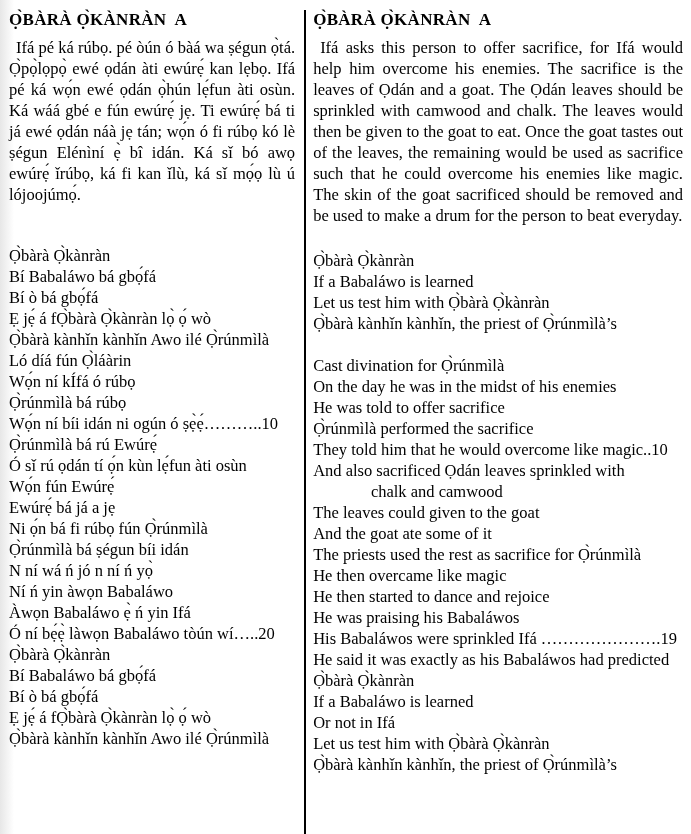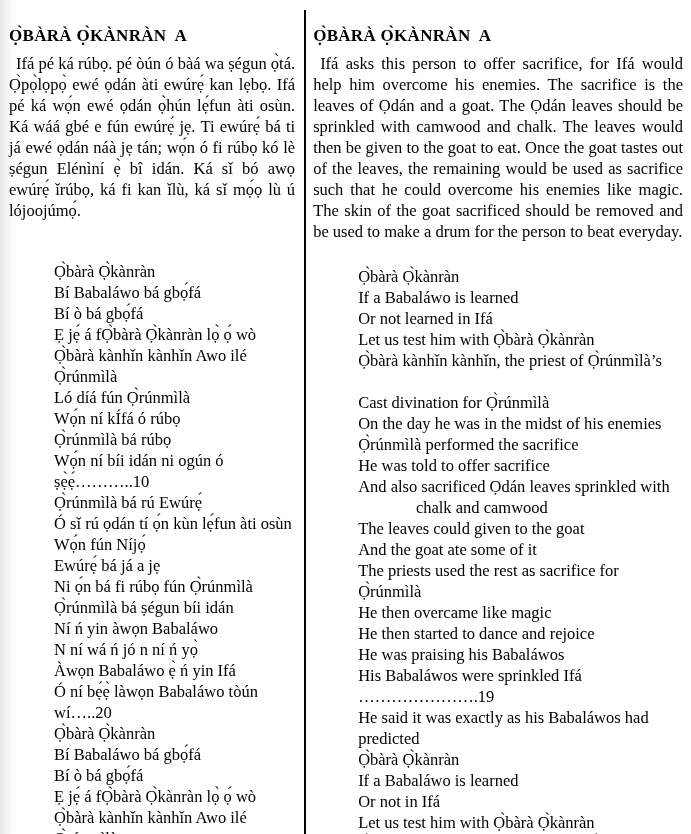--- a/index.html
+++ b/index.html
@@ -38,37 +38,36 @@
   .col-left {
     width: 304px;
     padding: 8px 8px 0 9px;
   }
   .col-right {
     width: 387px;
     margin-left: 2px;
     padding: 8px 8px 0 8px;
   }
   .title {
-    margin: 16px 0 5px 0;
+    margin: 0 0 5px 0;
     font-size: 17px;
     line-height: 24px;
     font-weight: bold;
     letter-spacing: 0.3px;
     white-space: pre-wrap;
   }
   .intro {
     margin: 0;
     font-size: 16.5px;
     line-height: 21px;
     text-align: justify;
     text-indent: 7px;
   }
   .verse {
     margin-top: 40px;
-    margin-left: 45px;
   }
   .col-right .verse {
     margin-top: 24px;
   }
   .verse-line {
     font-size: 16.5px;
     line-height: 21px;
     min-height: 21px;
     white-space: pre-wrap;
   }
@@ -81,58 +80,58 @@
 
   <div class="col col-left">
     <h1 class="title">Ọ̀BÀRÀ Ọ̀KÀNRÀN  A</h1>
     <p class="intro">Ifá pé ká rúbọ. pé òún ó bàá wa ṣégun ọ̀tá. Ọ̀pọ̀lọpọ̀ ewé ọdán àti ewúrẹ́ kan lẹbọ. Ifá pé ká wọ́n ewé ọdán ọ̀hún lẹ́fun àti osùn. Ká wáá gbé e fún ewúrẹ́ jẹ. Ti ewúrẹ́ bá ti já ewé ọdán náà jẹ tán; wọ́n ó fi rúbọ kó lè ṣégun Elénìní ẹ̀ bî idán. Ká sǐ bó awọ ewúrẹ́ ǐrúbọ, ká fi kan ǐlù, ká sǐ mọ́ọ lù ú lójoojúmọ́.</p>
     <div class="verse">
         <div class="verse-line">Ọ̀bàrà Ọ̀kànràn</div>
         <div class="verse-line">Bí Babaláwo bá gbọ́fá</div>
         <div class="verse-line">Bí ò bá gbọ́fá</div>
         <div class="verse-line">Ẹ jẹ́ á fỌ̀bàrà Ọ̀kànràn lọ̀ ọ́ wò</div>
         <div class="verse-line">Ọ̀bàrà kànhǐn kànhǐn Awo ilé Ọ̀rúnmìlà</div>
-        <div class="verse-line">Ló díá fún Ọ̀rúnmìlà</div>
+        <div class="verse-line">Ló díá fún Ọ̀láàrin</div>
         <div class="verse-line">Wọ́n ní kÍfá ó rúbọ</div>
         <div class="verse-line">Ọ̀rúnmìlà bá rúbọ</div>
         <div class="verse-line">Wọ́n ní bíi idán ni ogún ó ṣẹ̀ẹ́………..10</div>
         <div class="verse-line">Ọ̀rúnmìlà bá rú Ewúrẹ́</div>
         <div class="verse-line">Ó sǐ rú ọdán tí ọ́n kùn lẹ́fun àti osùn</div>
-        <div class="verse-line">Wọ́n fún Níjọ́</div>
+        <div class="verse-line">Wọ́n fún Ewúrẹ́</div>
         <div class="verse-line">Ewúrẹ́ bá já a jẹ</div>
         <div class="verse-line">Ni ọ́n bá fi rúbọ fún Ọ̀rúnmìlà</div>
         <div class="verse-line">Ọ̀rúnmìlà bá ṣégun bíi idán</div>
+        <div class="verse-line">N ní wá ń jó n ní ń yọ̀</div>
         <div class="verse-line">Ní ń yin àwọn Babaláwo</div>
-        <div class="verse-line">N ní wá ń jó n ní ń yọ̀</div>
         <div class="verse-line">Àwọn Babaláwo ẹ̀ ń yin Ifá</div>
         <div class="verse-line">Ó ní bẹ́ẹ̀ làwọn Babaláwo tòún wí…..20</div>
         <div class="verse-line">Ọ̀bàrà Ọ̀kànràn</div>
         <div class="verse-line">Bí Babaláwo bá gbọ́fá</div>
         <div class="verse-line">Bí ò bá gbọ́fá</div>
         <div class="verse-line">Ẹ jẹ́ á fỌ̀bàrà Ọ̀kànràn lọ̀ ọ́ wò</div>
         <div class="verse-line">Ọ̀bàrà kànhǐn kànhǐn Awo ilé Ọ̀rúnmìlà</div>
       </div>
   </div>
 
   <div class="divider"></div>
 
   <div class="col col-right">
     <h1 class="title">Ọ̀BÀRÀ Ọ̀KÀNRÀN  A</h1>
     <p class="intro">Ifá asks this person to offer sacrifice, for Ifá would help him overcome his enemies. The sacrifice is the leaves of Ọdán and a goat. The Ọdán leaves should be sprinkled with camwood and chalk. The leaves would then be given to the goat to eat. Once the goat tastes out of the leaves, the remaining would be used as sacrifice such that he could overcome his enemies like magic. The skin of the goat sacrificed should be removed and be used to make a drum for the person to beat everyday.</p>
     <div class="verse">
         <div class="verse-line">Ọ̀bàrà Ọ̀kànràn</div>
         <div class="verse-line">If a Babaláwo is learned</div>
-        <div class="verse-line">Or not learned in Ifá</div>
         <div class="verse-line">Let us test him with Ọ̀bàrà Ọ̀kànràn</div>
         <div class="verse-line">Ọ̀bàrà kànhǐn kànhǐn, the priest of Ọ̀rúnmìlà’s</div>
         <div class="verse-line"></div>
         <div class="verse-line">Cast divination for Ọ̀rúnmìlà</div>
         <div class="verse-line">On the day he was in the midst of his enemies</div>
+        <div class="verse-line">He was told to offer sacrifice</div>
         <div class="verse-line">Ọ̀rúnmìlà performed the sacrifice</div>
-        <div class="verse-line">He was told to offer sacrifice</div>
+        <div class="verse-line">They told him that he would overcome like magic..10</div>
         <div class="verse-line">And also sacrificed Ọdán leaves sprinkled with</div>
         <div class="verse-line">              chalk and camwood</div>
         <div class="verse-line">The leaves could given to the goat</div>
         <div class="verse-line">And the goat ate some of it</div>
         <div class="verse-line">The priests used the rest as sacrifice for Ọ̀rúnmìlà</div>
         <div class="verse-line">He then overcame like magic</div>
         <div class="verse-line">He then started to dance and rejoice</div>
         <div class="verse-line">He was praising his Babaláwos</div>
         <div class="verse-line">His Babaláwos were sprinkled Ifá ………………….19</div>
         <div class="verse-line">He said it was exactly as his Babaláwos had predicted</div>

